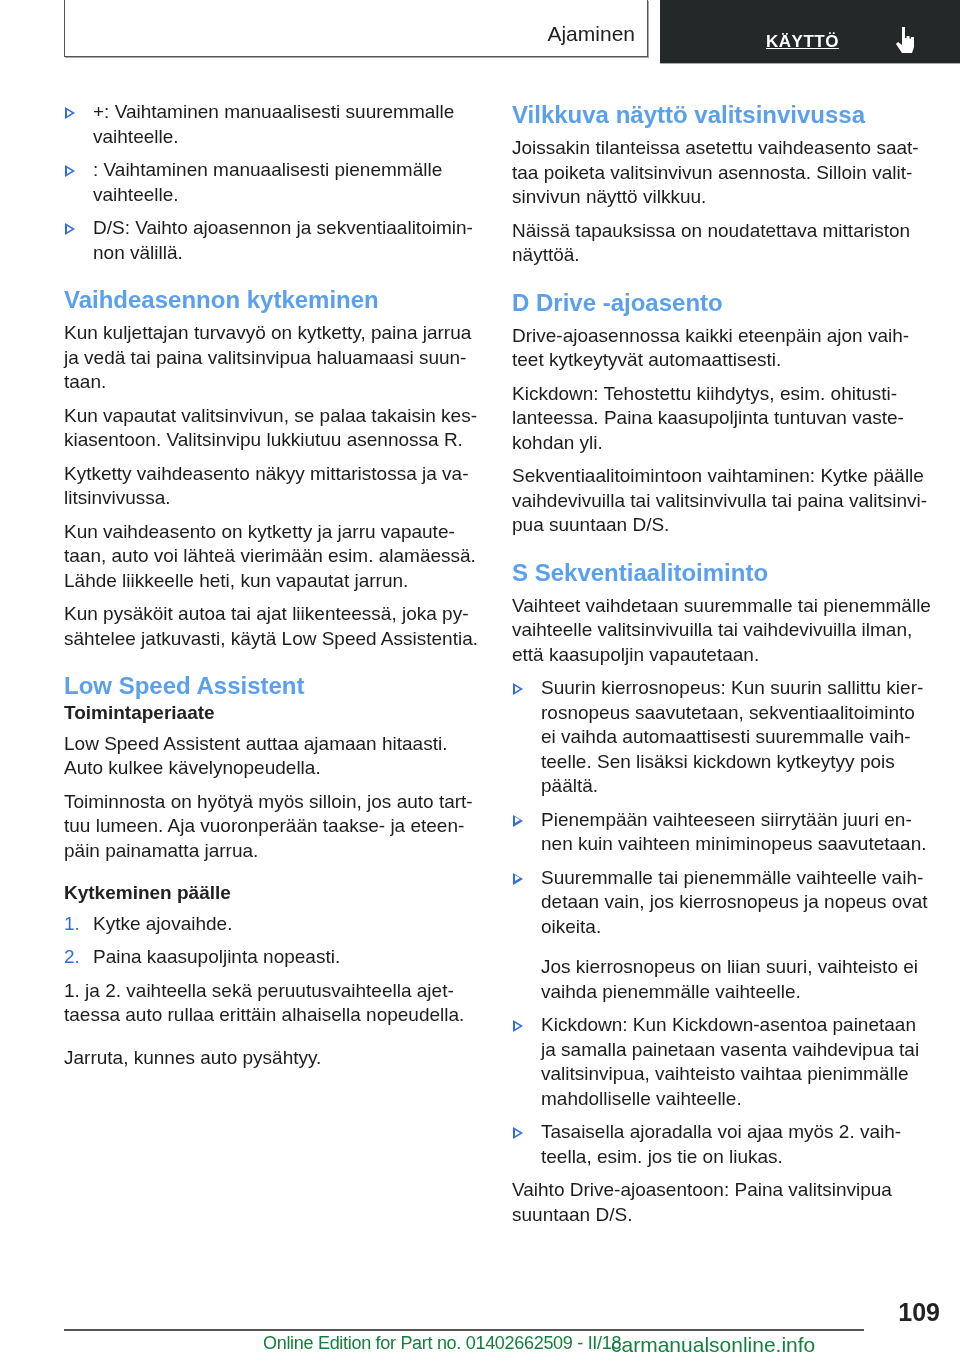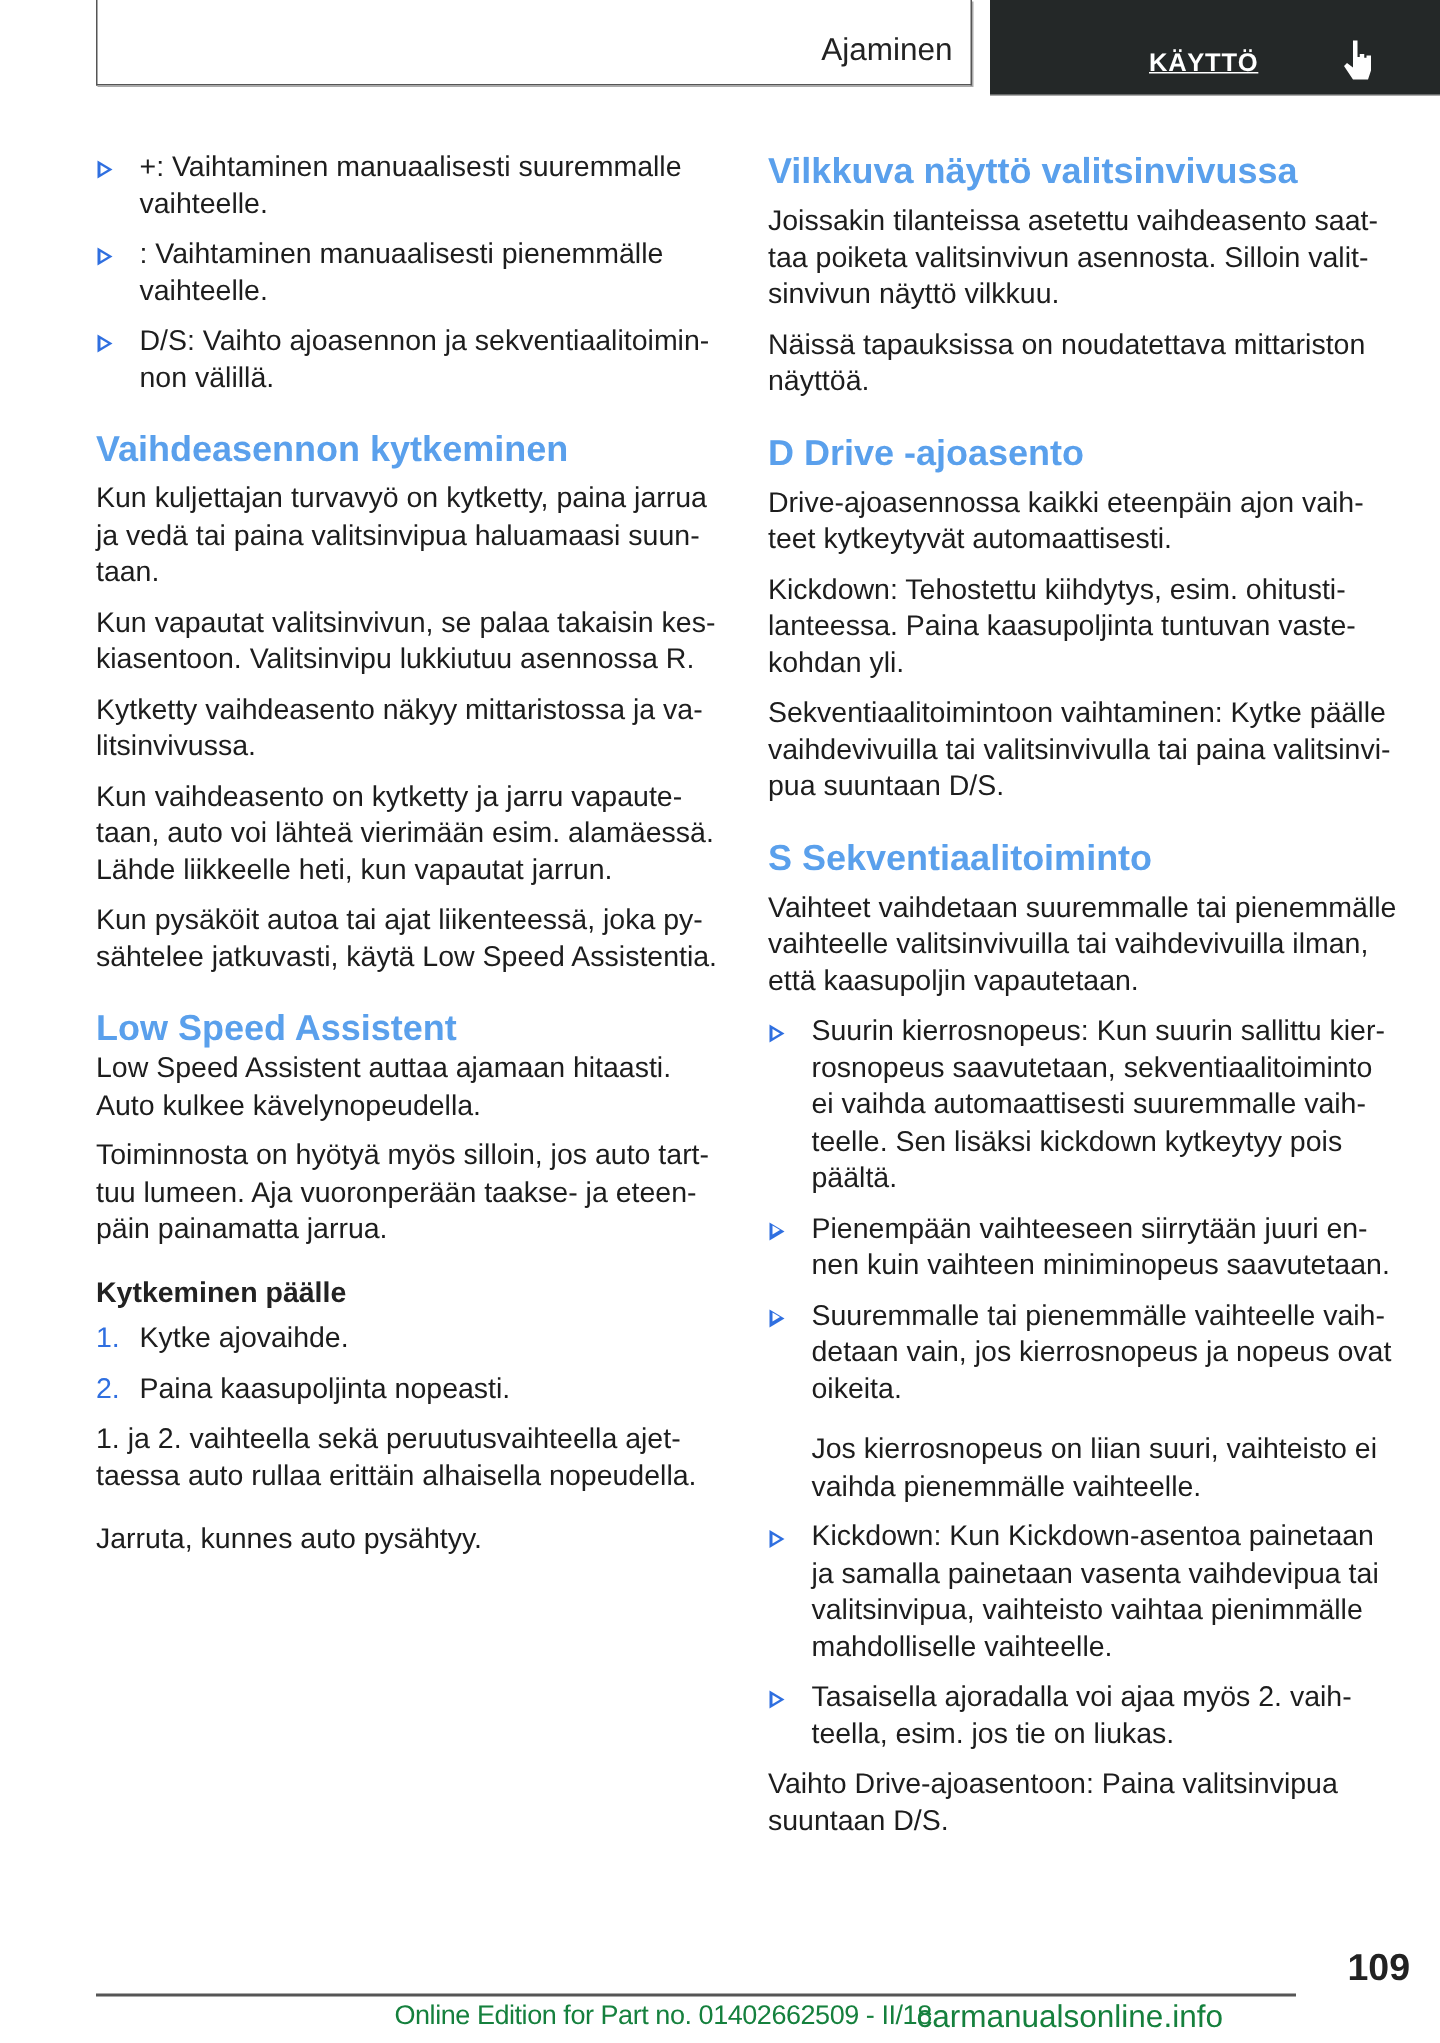--- a/index.html
+++ b/index.html
@@ -82,20 +82,21 @@
   </div>
 
   <div class="h2">Vaihdeasennon kytkeminen</div>
   <p class="p">Kun kuljettajan turvavyö on kytketty, paina jarrua ja vedä tai paina valitsinvipua haluamaasi suun­taan.</p>
   <p class="p">Kun vapautat valitsinvivun, se palaa takaisin kes­kiasentoon. Valitsinvipu lukkiutuu asennossa R.</p>
   <p class="p">Kytketty vaihdeasento näkyy mittaristossa ja va­litsinvivussa.</p>
   <p class="p">Kun vaihdeasento on kytketty ja jarru vapaute­taan, auto voi lähteä vierimään esim. alamäessä. Lähde liikkeelle heti, kun vapautat jarrun.</p>
   <p class="p" style="margin-bottom:20px;">Kun pysäköit autoa tai ajat liikenteessä, joka py­sähtelee jatkuvasti, käytä Low Speed Assistentia.</p>
 
   <div class="h2" style="margin-bottom:0;">Low Speed Assistent</div>
+  <div class="h3">Toimintaperiaate</div>
   <p class="p">Low Speed Assistent auttaa ajamaan hitaasti. Auto kulkee kävelynopeudella.</p>
   <p class="p" style="margin-bottom:18px;">Toiminnosta on hyötyä myös silloin, jos auto tart­tuu lumeen. Aja vuoronperään taakse- ja eteen­päin painamatta jarrua.</p>
 
   <div class="h3">Kytkeminen päälle</div>
   <div class="num">
     <span class="n">1.</span>
     <span>Kytke ajovaihde.</span>
   </div>
   <div class="num">
     <span class="n">2.</span>

